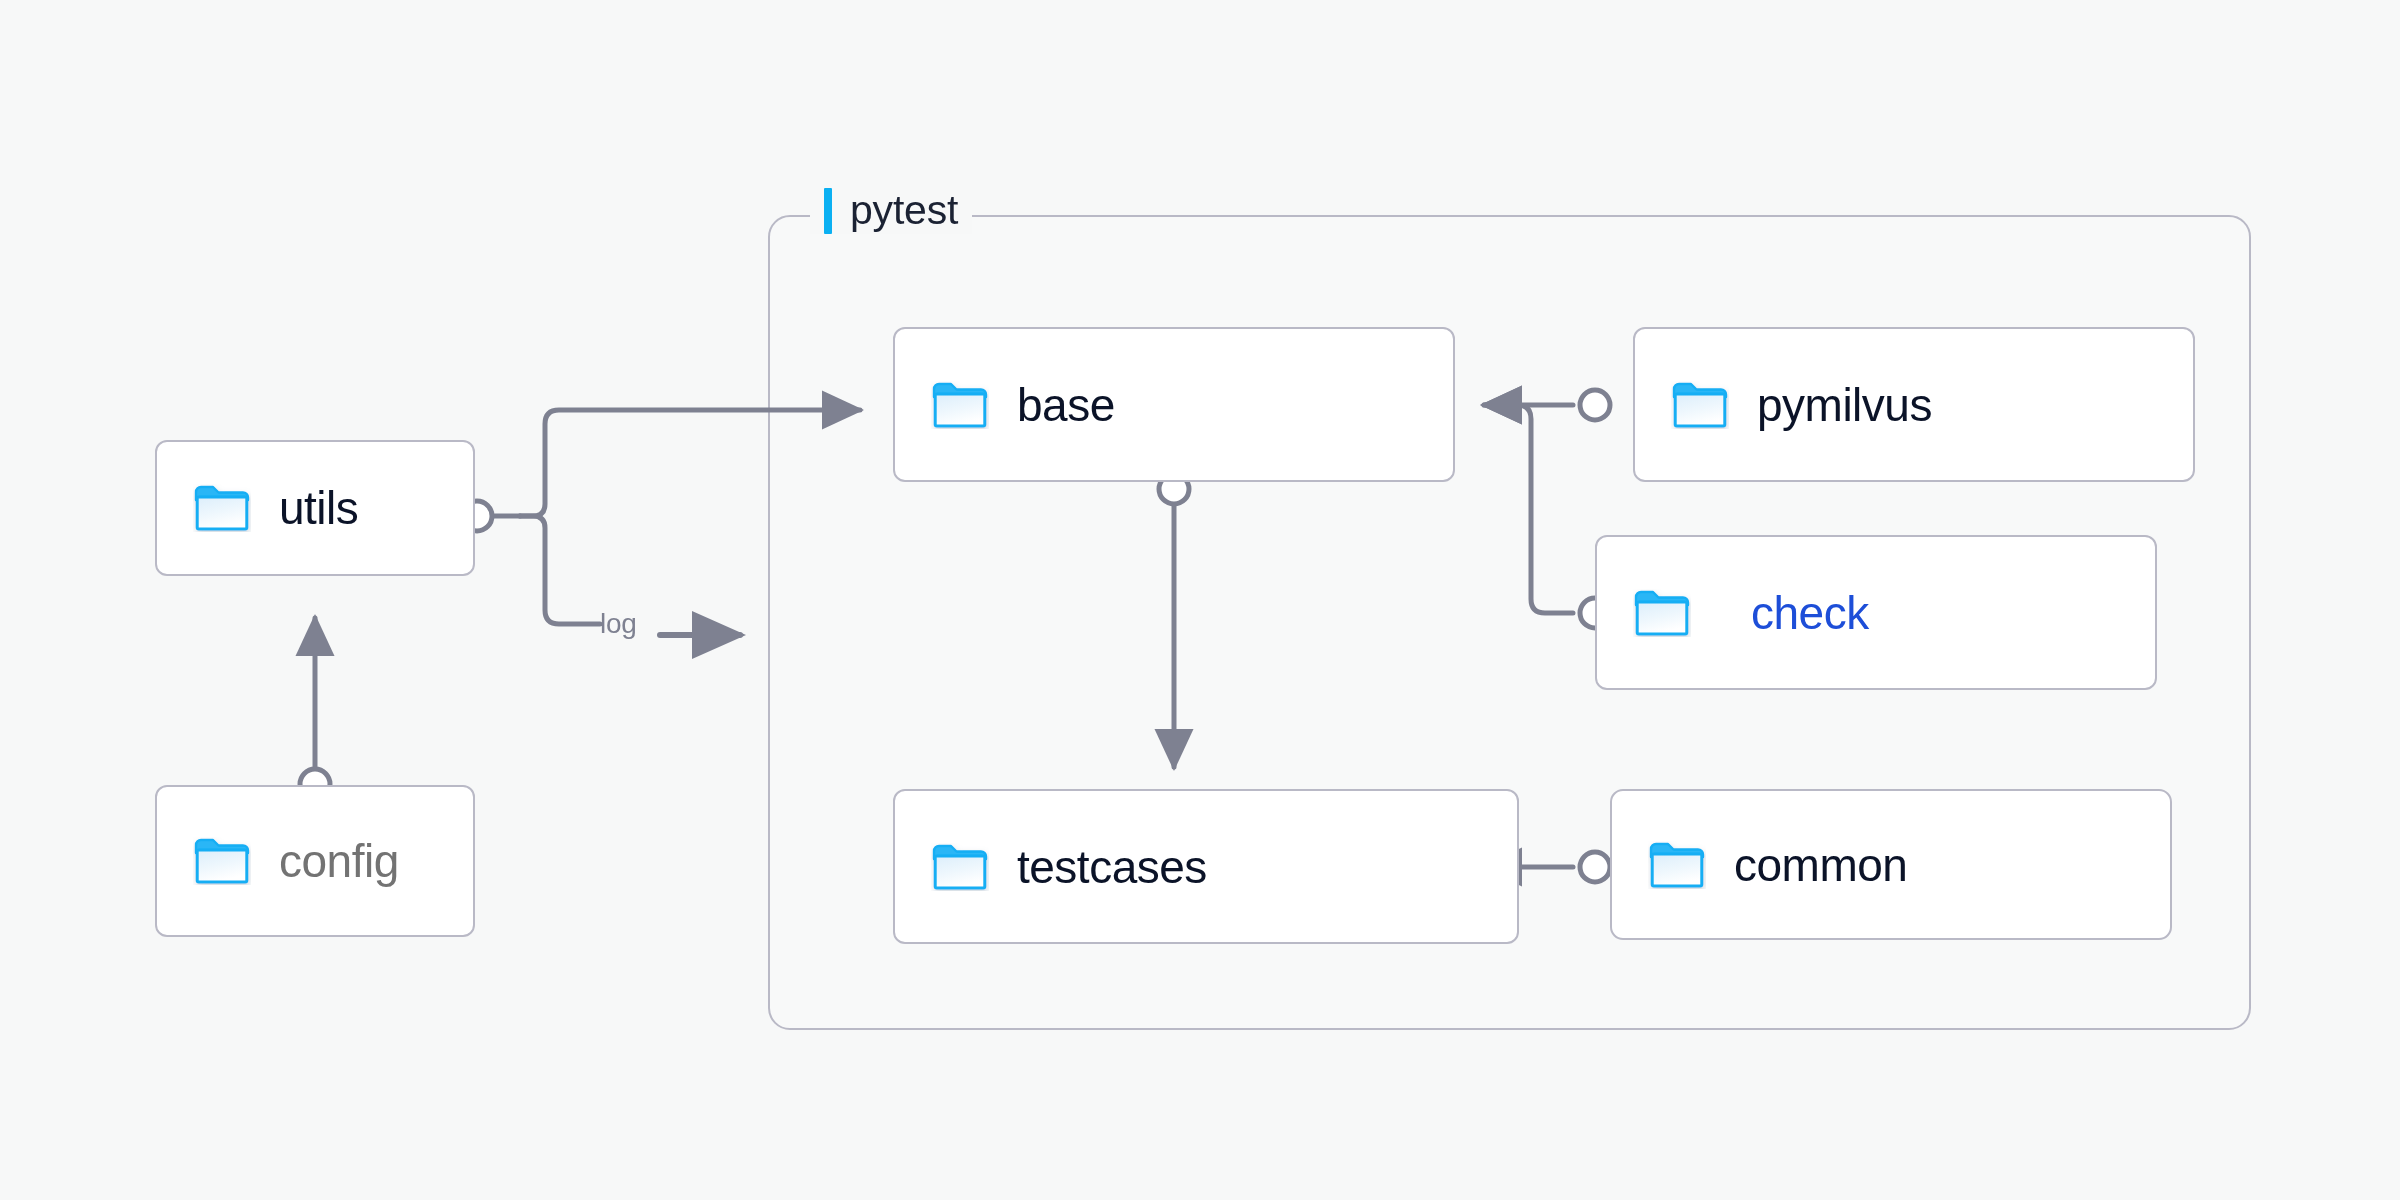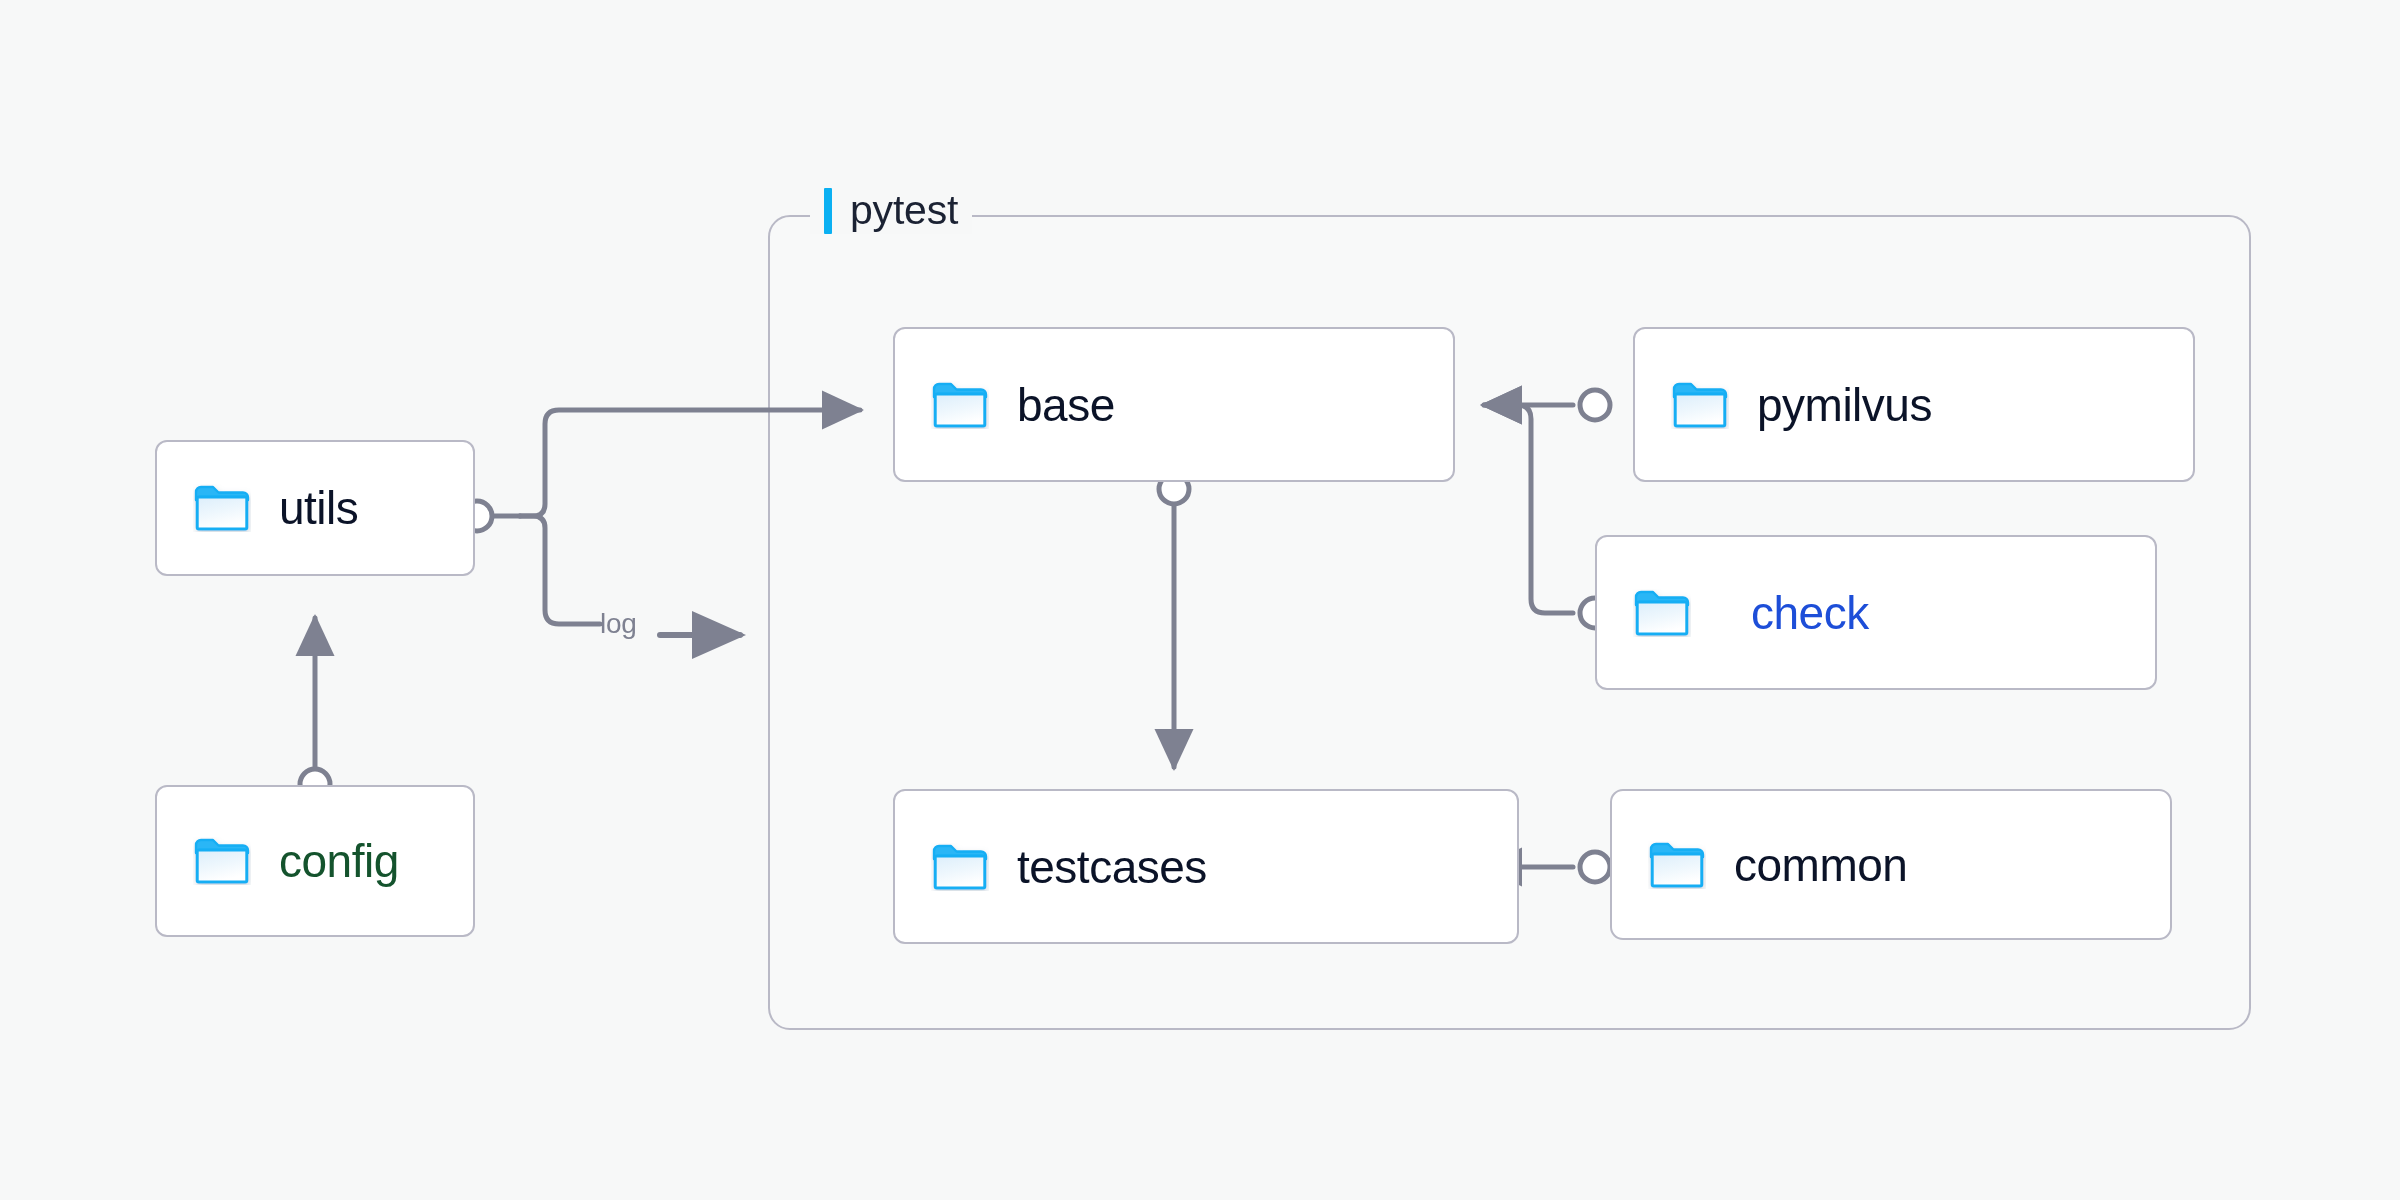--- a/index.html
+++ b/index.html
@@ -170,21 +170,21 @@
             <linearGradient id="fGrad" x1="0" y1="0" x2="0.35" y2="1">
               <stop offset="0%" stop-color="#dceefb"></stop>
               <stop offset="55%" stop-color="#eef7fd"></stop>
               <stop offset="100%" stop-color="#ffffff"></stop>
             </linearGradient>
             <filter id="fShadow" x="-40%" y="-40%" width="200%" height="200%">
               <feDropShadow dx="1" dy="3" stdDeviation="3" flood-color="#7f98ad" flood-opacity="0.40"></feDropShadow>
             </filter>
           </defs>
         </svg>
-        <span class="node-label" style="color: #14532d;">config</span>
+        <span class="node-label" style="color: #737373;">config</span>
       </div>
       <div class="node" style="left: 893px; top: 327px; width: 562px; height: 155px; border-color: rgb(185, 185, 198); background: rgb(255, 255, 255);">
         <svg class="folder-icon" viewBox="0 0 58 48">
           <g filter="url(#fShadow)">
             <path d="M3 8 C3 5.2 5.2 3 8 3 L20 3 L25.5 8.5 L50 8.5 C52.8 8.5 55 10.7 55 13.5 L55 16 L3 16 Z" fill="#2bb6f6" stroke="#14aef4" stroke-width="2.4" stroke-linejoin="round"></path>
             <rect x="4.2" y="13" width="49.6" height="32" rx="1.5" fill="url(#fGrad)" stroke="#14aef4" stroke-width="3"></rect>
           </g>
           <defs>
             <linearGradient id="fGrad" x1="0" y1="0" x2="0.35" y2="1">
               <stop offset="0%" stop-color="#dceefb"></stop>

